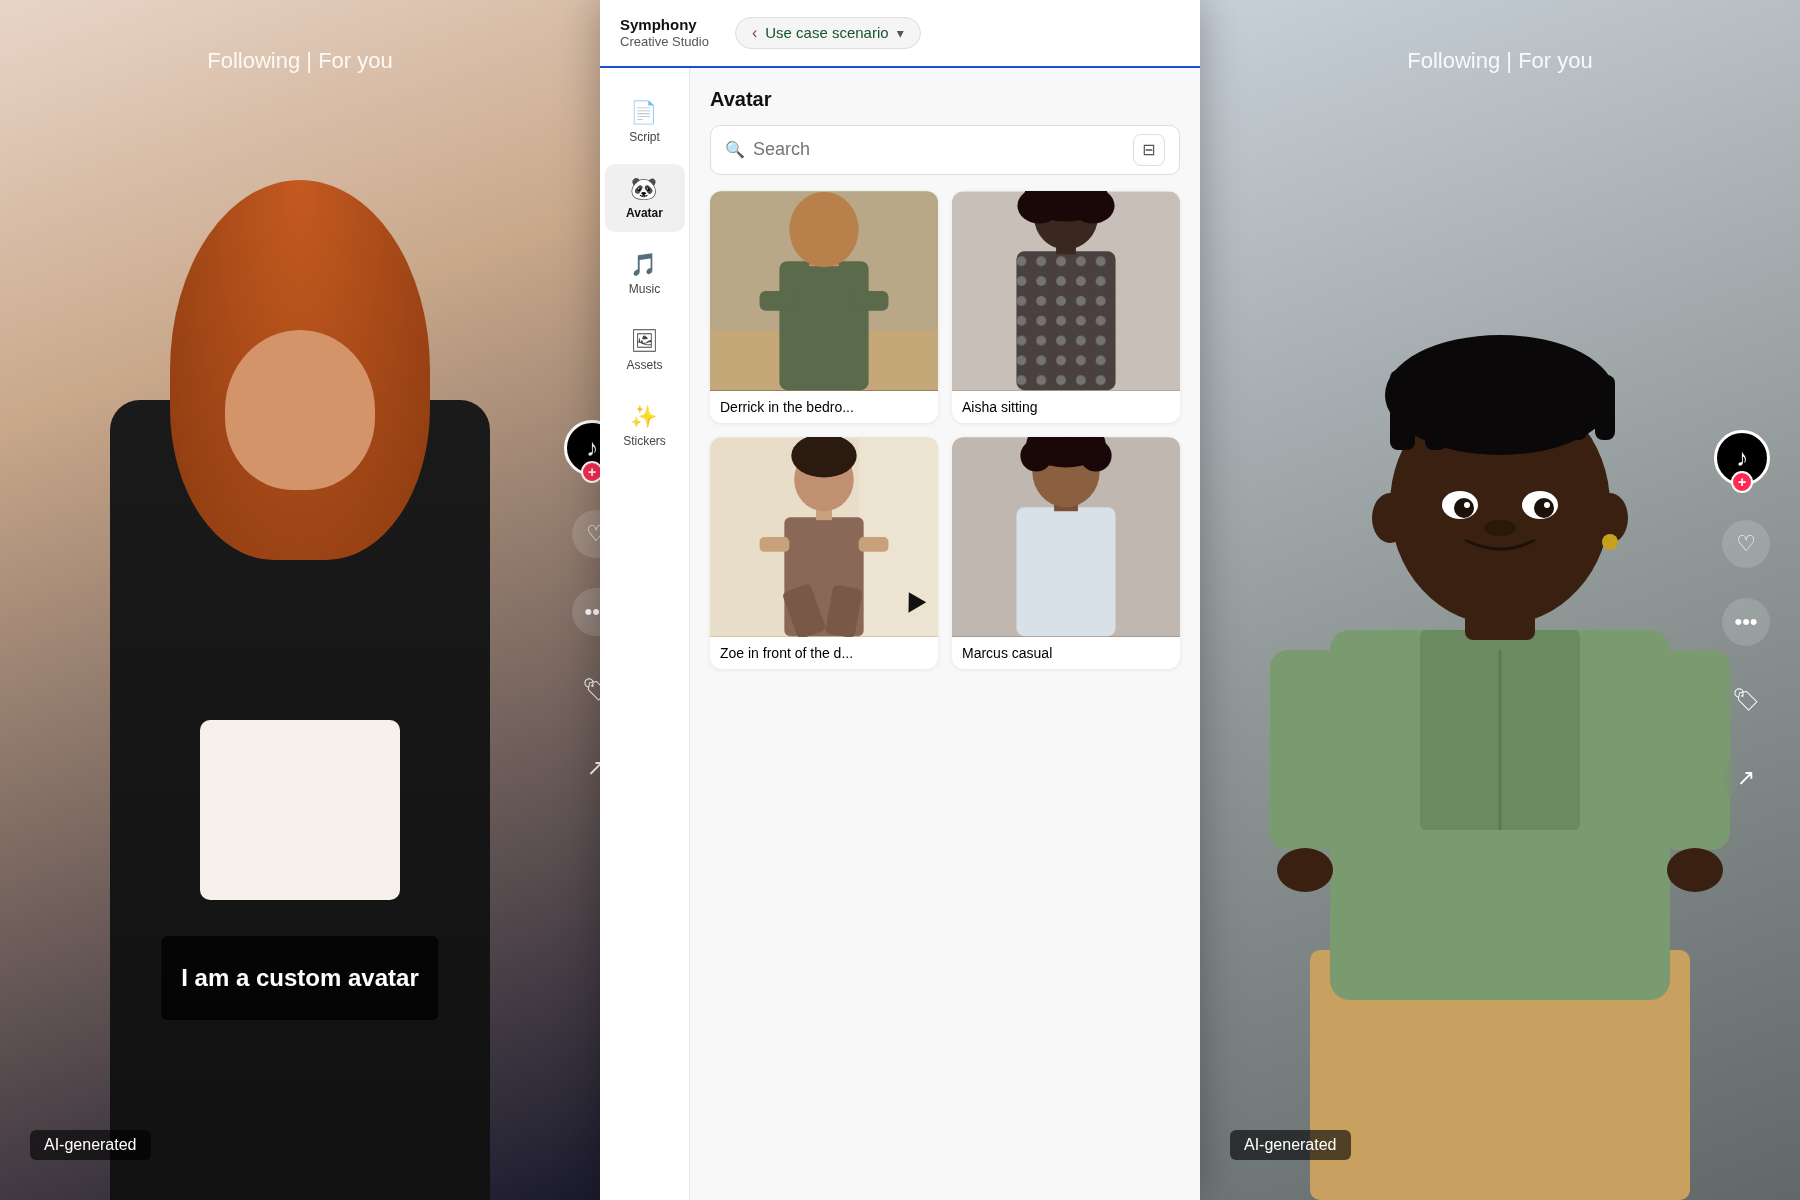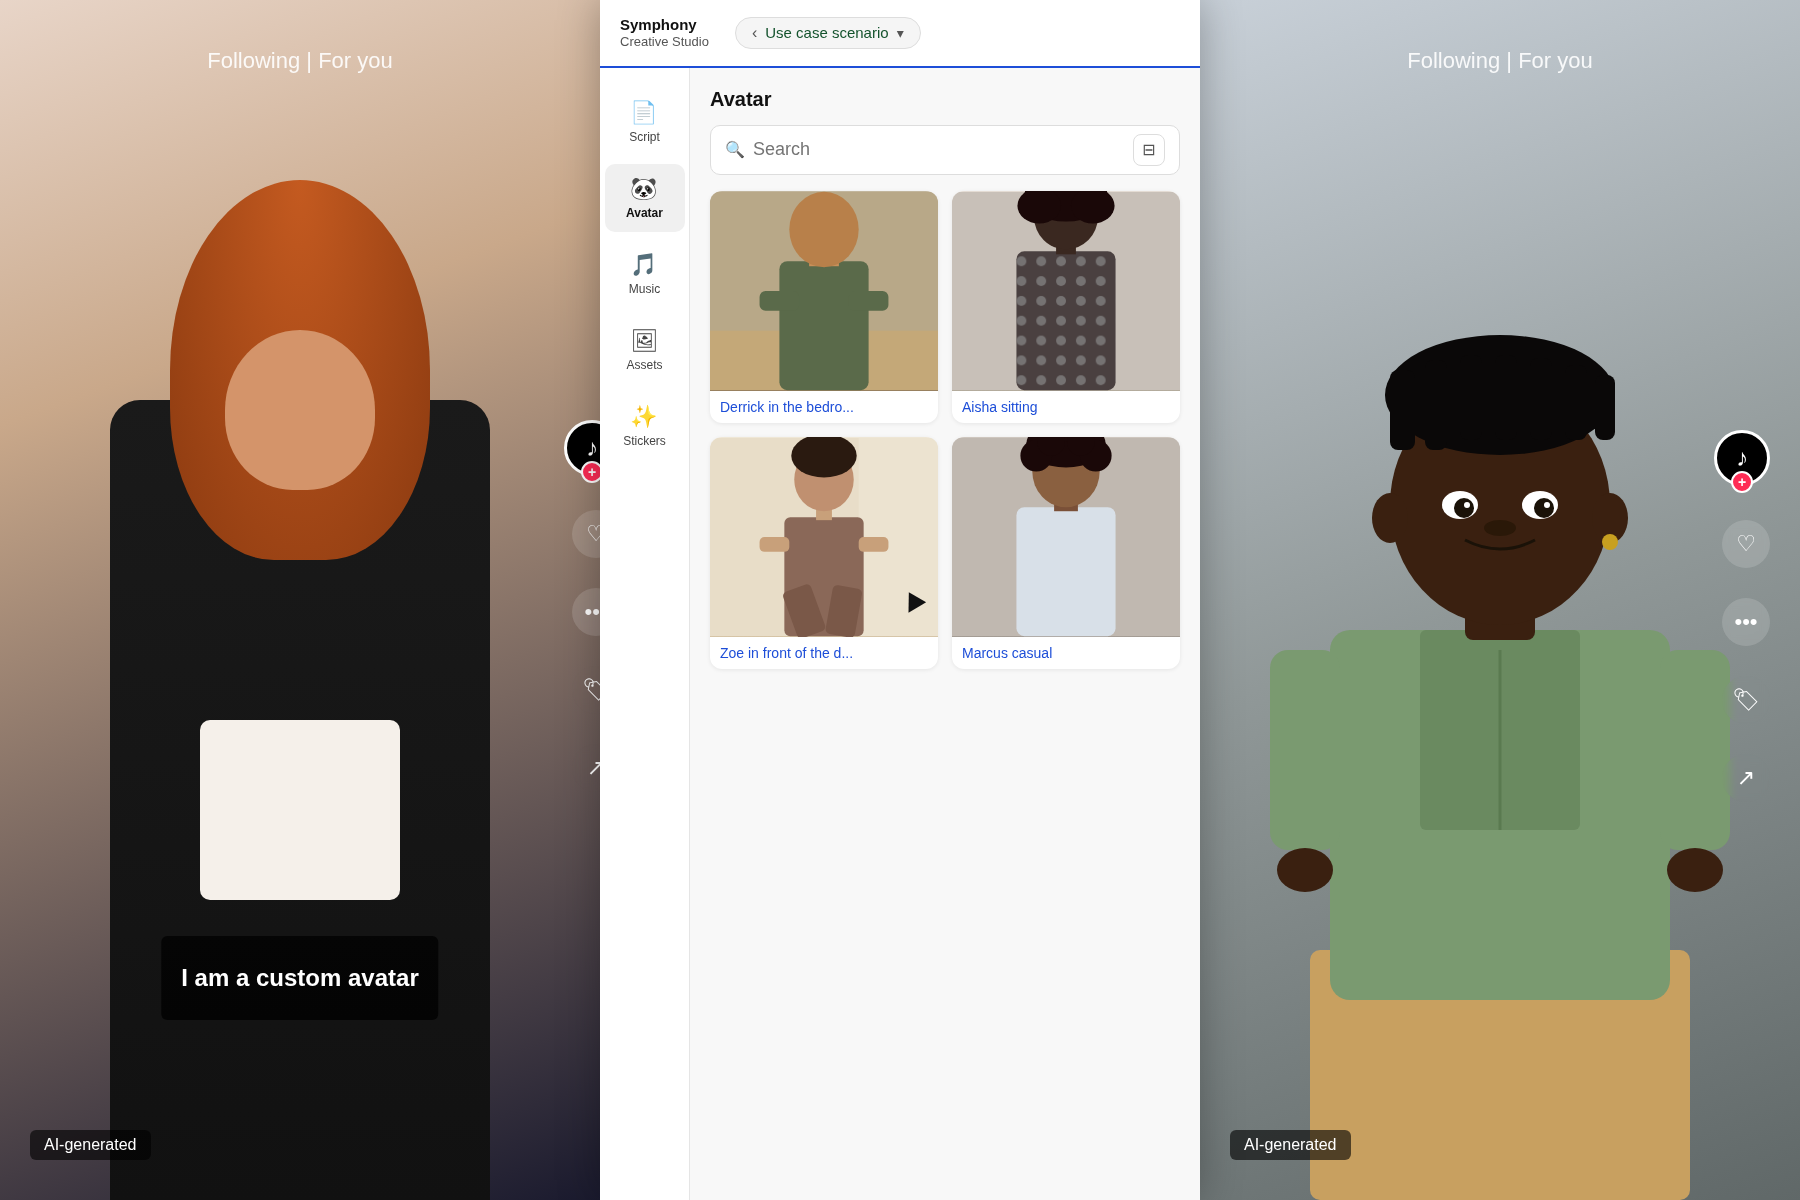--- a/index.html
+++ b/index.html
@@ -335,21 +335,21 @@
       height: 200px;
       display: flex;
       align-items: flex-end;
       justify-content: center;
       overflow: hidden;
       position: relative;
     }
     .avatar-card-label {
       padding: 8px 10px;
       font-size: 14px;
-      color: #1d4ed8;
+      color: #000000;
       font-weight: 400;
     }
     
     .avatar-derrick {
       background: linear-gradient(180deg, #c4b8a0 0%, #8b7355 100%);
     }
     
     .avatar-max {
       background: linear-gradient(180deg, #e8e0d5 0%, #b0a090 100%);
     }

